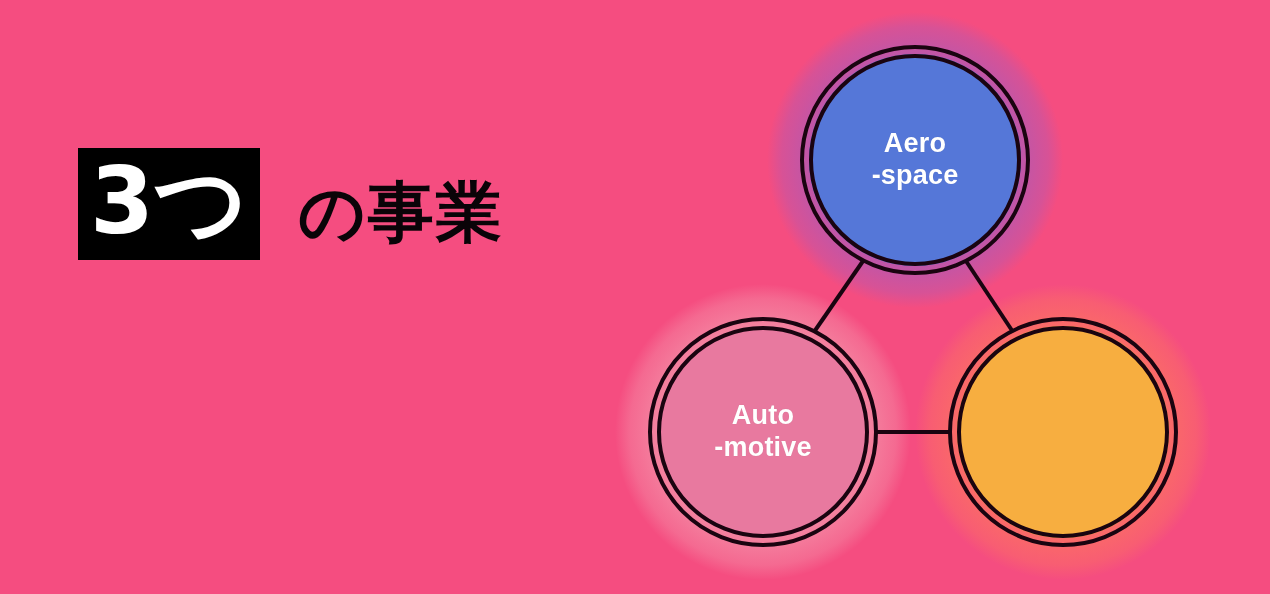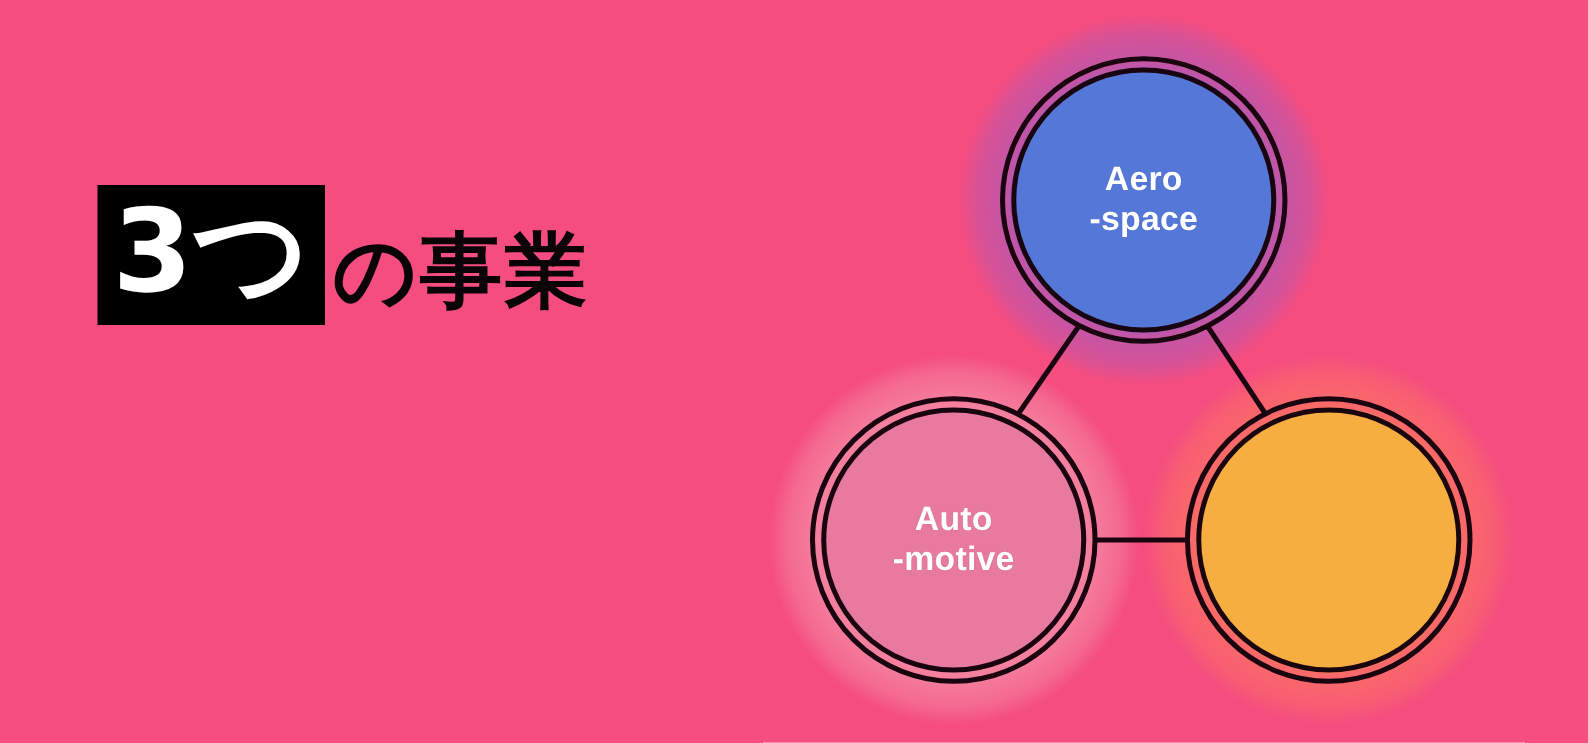--- a/index.html
+++ b/index.html
@@ -24,20 +24,21 @@
 
   
   #title-block {
     position: absolute;
     left: 78px;
     top: 148px;
     display: flex;
     align-items: center;
     white-space: nowrap;
     line-height: 1;
+    gap: 32px;
   }
 
   #title-highlight {
     display: inline-block;
     background: #000000;
     color: #ffffff;
     font-size: 92px;
     font-weight: 700;
     letter-spacing: 0px;
     padding: 8px 12px 12px 12px;
@@ -45,21 +46,21 @@
   }
 
   #title-rest {
     display: inline-block;
     color: #0a0408;
     font-size: 66px;
     font-weight: 700;
     letter-spacing: 2px;
     margin-left: 6px;
     margin-top: 28px;
-    font-family: Liberation Serif, serif;
+    font-family: Liberation Mono, monospace;
   }
 
   
   #diagram {
     position: absolute;
     left: 0;
     top: 0;
     width: 1270px;
     height: 594px;
   }

